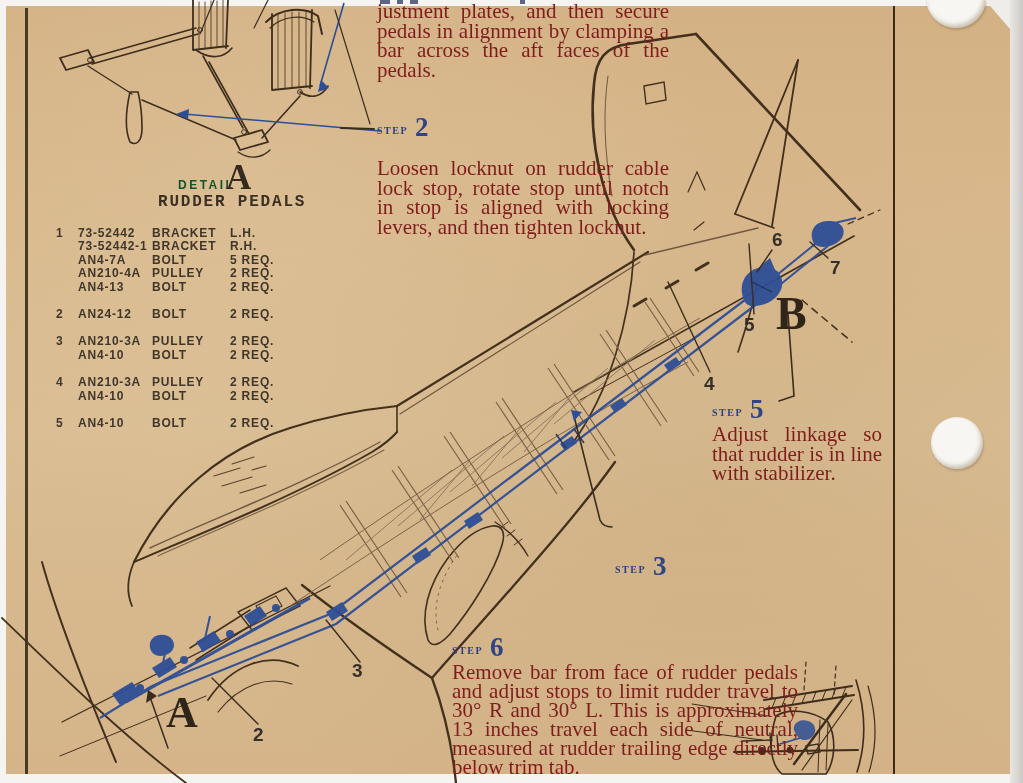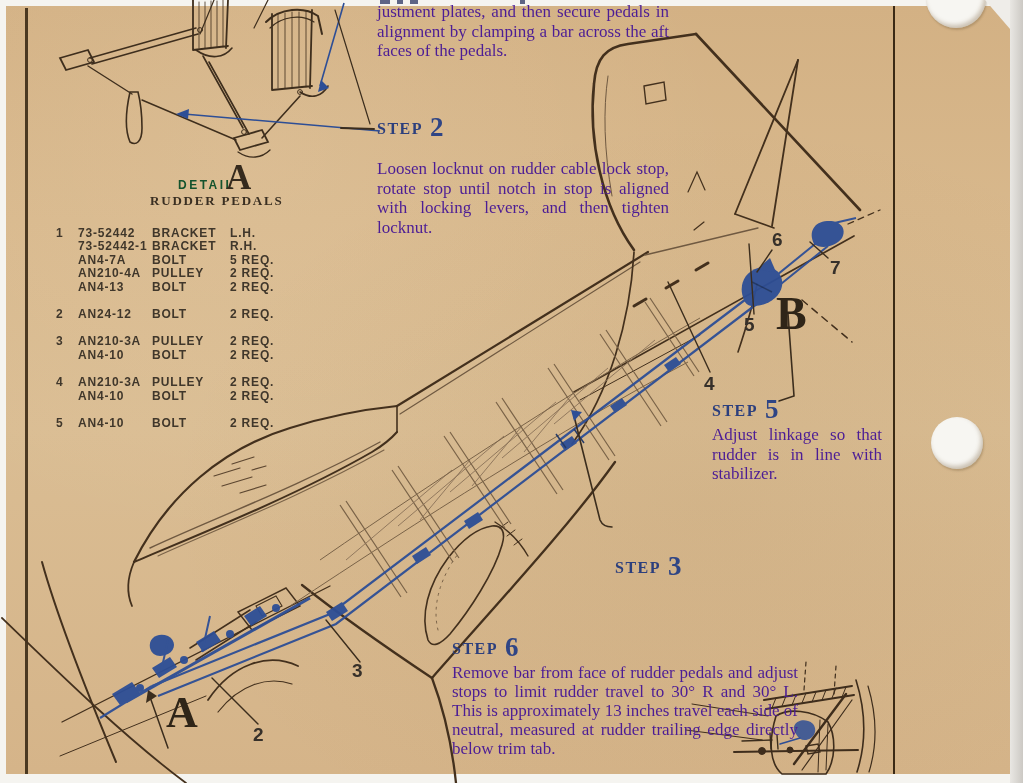--- a/index.html
+++ b/index.html
@@ -17,32 +17,32 @@
   .hole{position:absolute;border-radius:50%;background:#f7f6f2;
         box-shadow:inset -2px -3px 4px rgba(120,95,60,.35), 1px 2px 2px rgba(90,70,40,.25);}
   #hole-top{left:926px;top:-32px;width:60px;height:60px;}
   #hole-mid{left:931px;top:417px;width:52px;height:52px;}
   #corner-cut{position:absolute;left:0;top:0;width:1023px;height:783px;pointer-events:none;}
   #right-strip{position:absolute;left:1010px;top:0;width:13px;height:783px;
       background:linear-gradient(90deg,#e9e7e3,#ccc9c4);}
   svg{position:absolute;left:0;top:0;}
   
   .tblock{position:absolute;color:#333f66;}
-  .body-text{font-size:17px;line-height:19.5px;text-align:justify;color:#4c1d95;}
+  .body-text{font-size:21px;line-height:19.5px;text-align:justify;color:#7f1d1d;}
   .step-head{white-space:nowrap;color:#2c3f7d;font-weight:700;}
-  .step-word{font-size:16px;letter-spacing:1.5px;}
+  .step-word{font-size:10px;letter-spacing:1.5px;}
   .step-num{font-size:27px;margin-left:7px;position:relative;top:2px;color:#2f4585;}
   
   #detail-a-head{position:absolute;left:150px;top:156px;width:130px;color:#3a2f22;}
   .d-word{position:absolute;left:28px;top:22px;font-family:"Liberation Sans",sans-serif;
           font-weight:700;font-size:12px;letter-spacing:2.5px;color:#14532d;}
   .d-letter{position:absolute;left:76px;top:2px;font-family:"Liberation Serif",serif;
           font-weight:700;font-size:35px;color:#352a1d;}
-  .d-sub{position:absolute;left:0px;top:37px;font-family:Liberation Serif, serif;
-          font-weight:700;font-size:13px;letter-spacing:1.8px;color:#3a2f22;white-space:nowrap;}
+  .d-sub{position:absolute;left:8px;top:37px;font-family:Liberation Mono, monospace;
+          font-weight:700;font-size:16px;letter-spacing:1.8px;color:#3a2f22;white-space:nowrap;}
   
   #parts-list{position:absolute;left:56px;top:227px;font-family:"Liberation Sans",sans-serif;
       font-size:12px;font-weight:700;letter-spacing:.8px;color:#40372b;}
   .plgroup{margin-bottom:14px;}
   .plrow{display:flex;height:13.4px;line-height:13.4px;white-space:nowrap;}
   .pli{width:22px;}.plp{width:74px;}.pln{width:78px;}.plq{width:62px;}
   
   .remnant{position:absolute;top:0;height:4px;background:#37406a;opacity:.8;}
 </style>
 </head>

